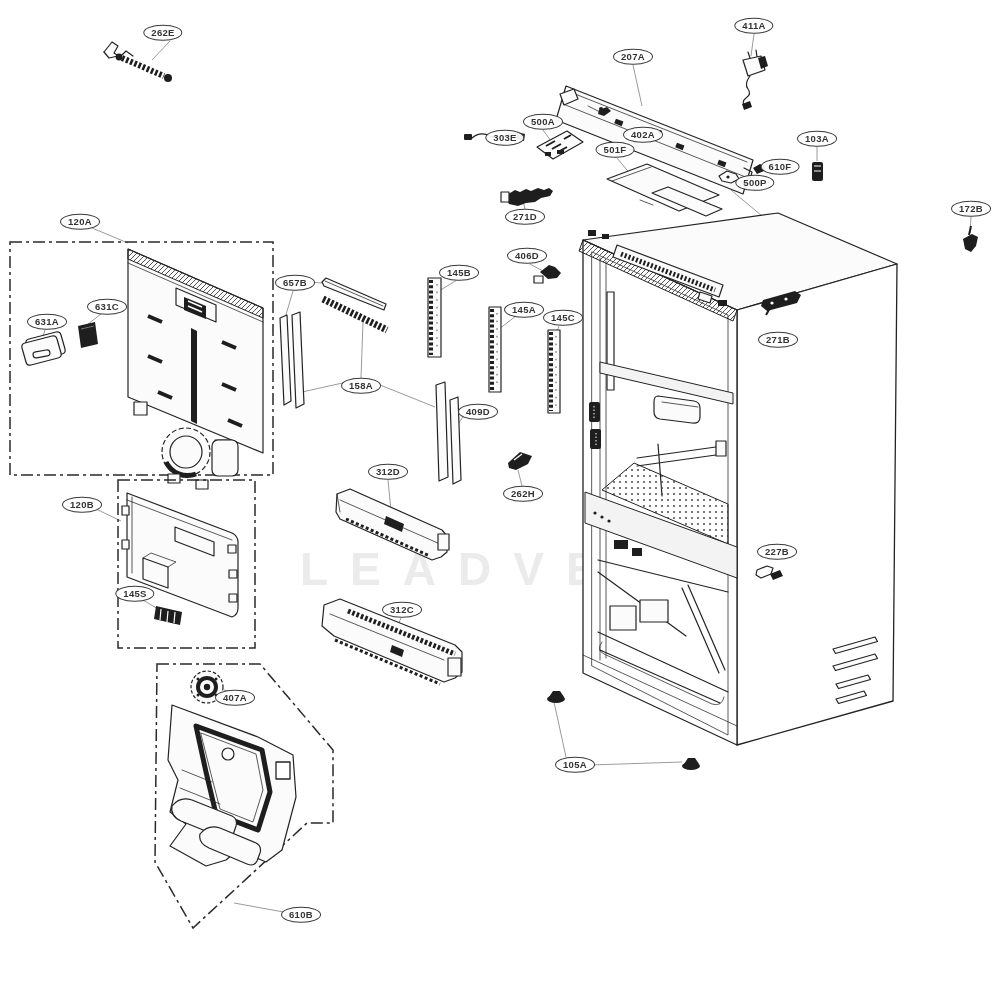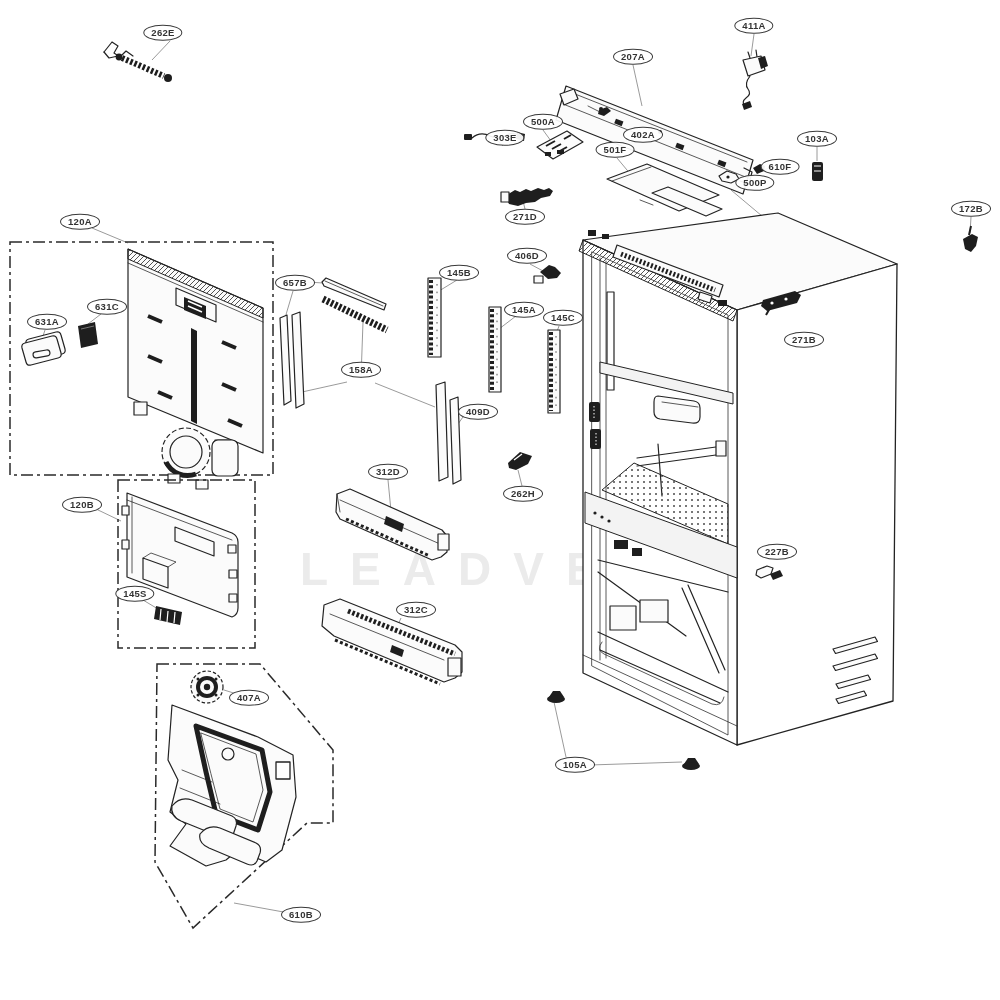--- a/index.html
+++ b/index.html
@@ -387,25 +387,25 @@
   <div class="callout" style="left:971px;top:209px">172B</div>
   <div class="callout" style="left:525px;top:217px">271D</div>
   <div class="callout" style="left:527px;top:256px">406D</div>
   <div class="callout" style="left:80px;top:222px">120A</div>
   <div class="callout" style="left:295px;top:283px">657B</div>
   <div class="callout" style="left:459px;top:273px">145B</div>
   <div class="callout" style="left:524px;top:310px">145A</div>
   <div class="callout" style="left:563px;top:318px">145C</div>
   <div class="callout" style="left:47px;top:322px">631A</div>
   <div class="callout" style="left:107px;top:307px">631C</div>
-  <div class="callout" style="left:361px;top:370px">158A</div>
+  <div class="callout" style="left:361px;top:386px">158A</div>
   <div class="callout" style="left:478px;top:412px">409D</div>
-  <div class="callout" style="left:804px;top:340px">271B</div>
+  <div class="callout" style="left:778px;top:340px">271B</div>
   <div class="callout" style="left:388px;top:472px">312D</div>
   <div class="callout" style="left:82px;top:505px">120B</div>
   <div class="callout" style="left:135px;top:594px">145S</div>
   <div class="callout" style="left:523px;top:494px">262H</div>
-  <div class="callout" style="left:416px;top:610px">312C</div>
+  <div class="callout" style="left:402px;top:610px">312C</div>
   <div class="callout" style="left:777px;top:552px">227B</div>
-  <div class="callout" style="left:249px;top:698px">407A</div>
+  <div class="callout" style="left:235px;top:698px">407A</div>
   <div class="callout" style="left:301px;top:915px">610B</div>
   <div class="callout" style="left:575px;top:765px">105A</div>
 </div>
 
 </body></html>

